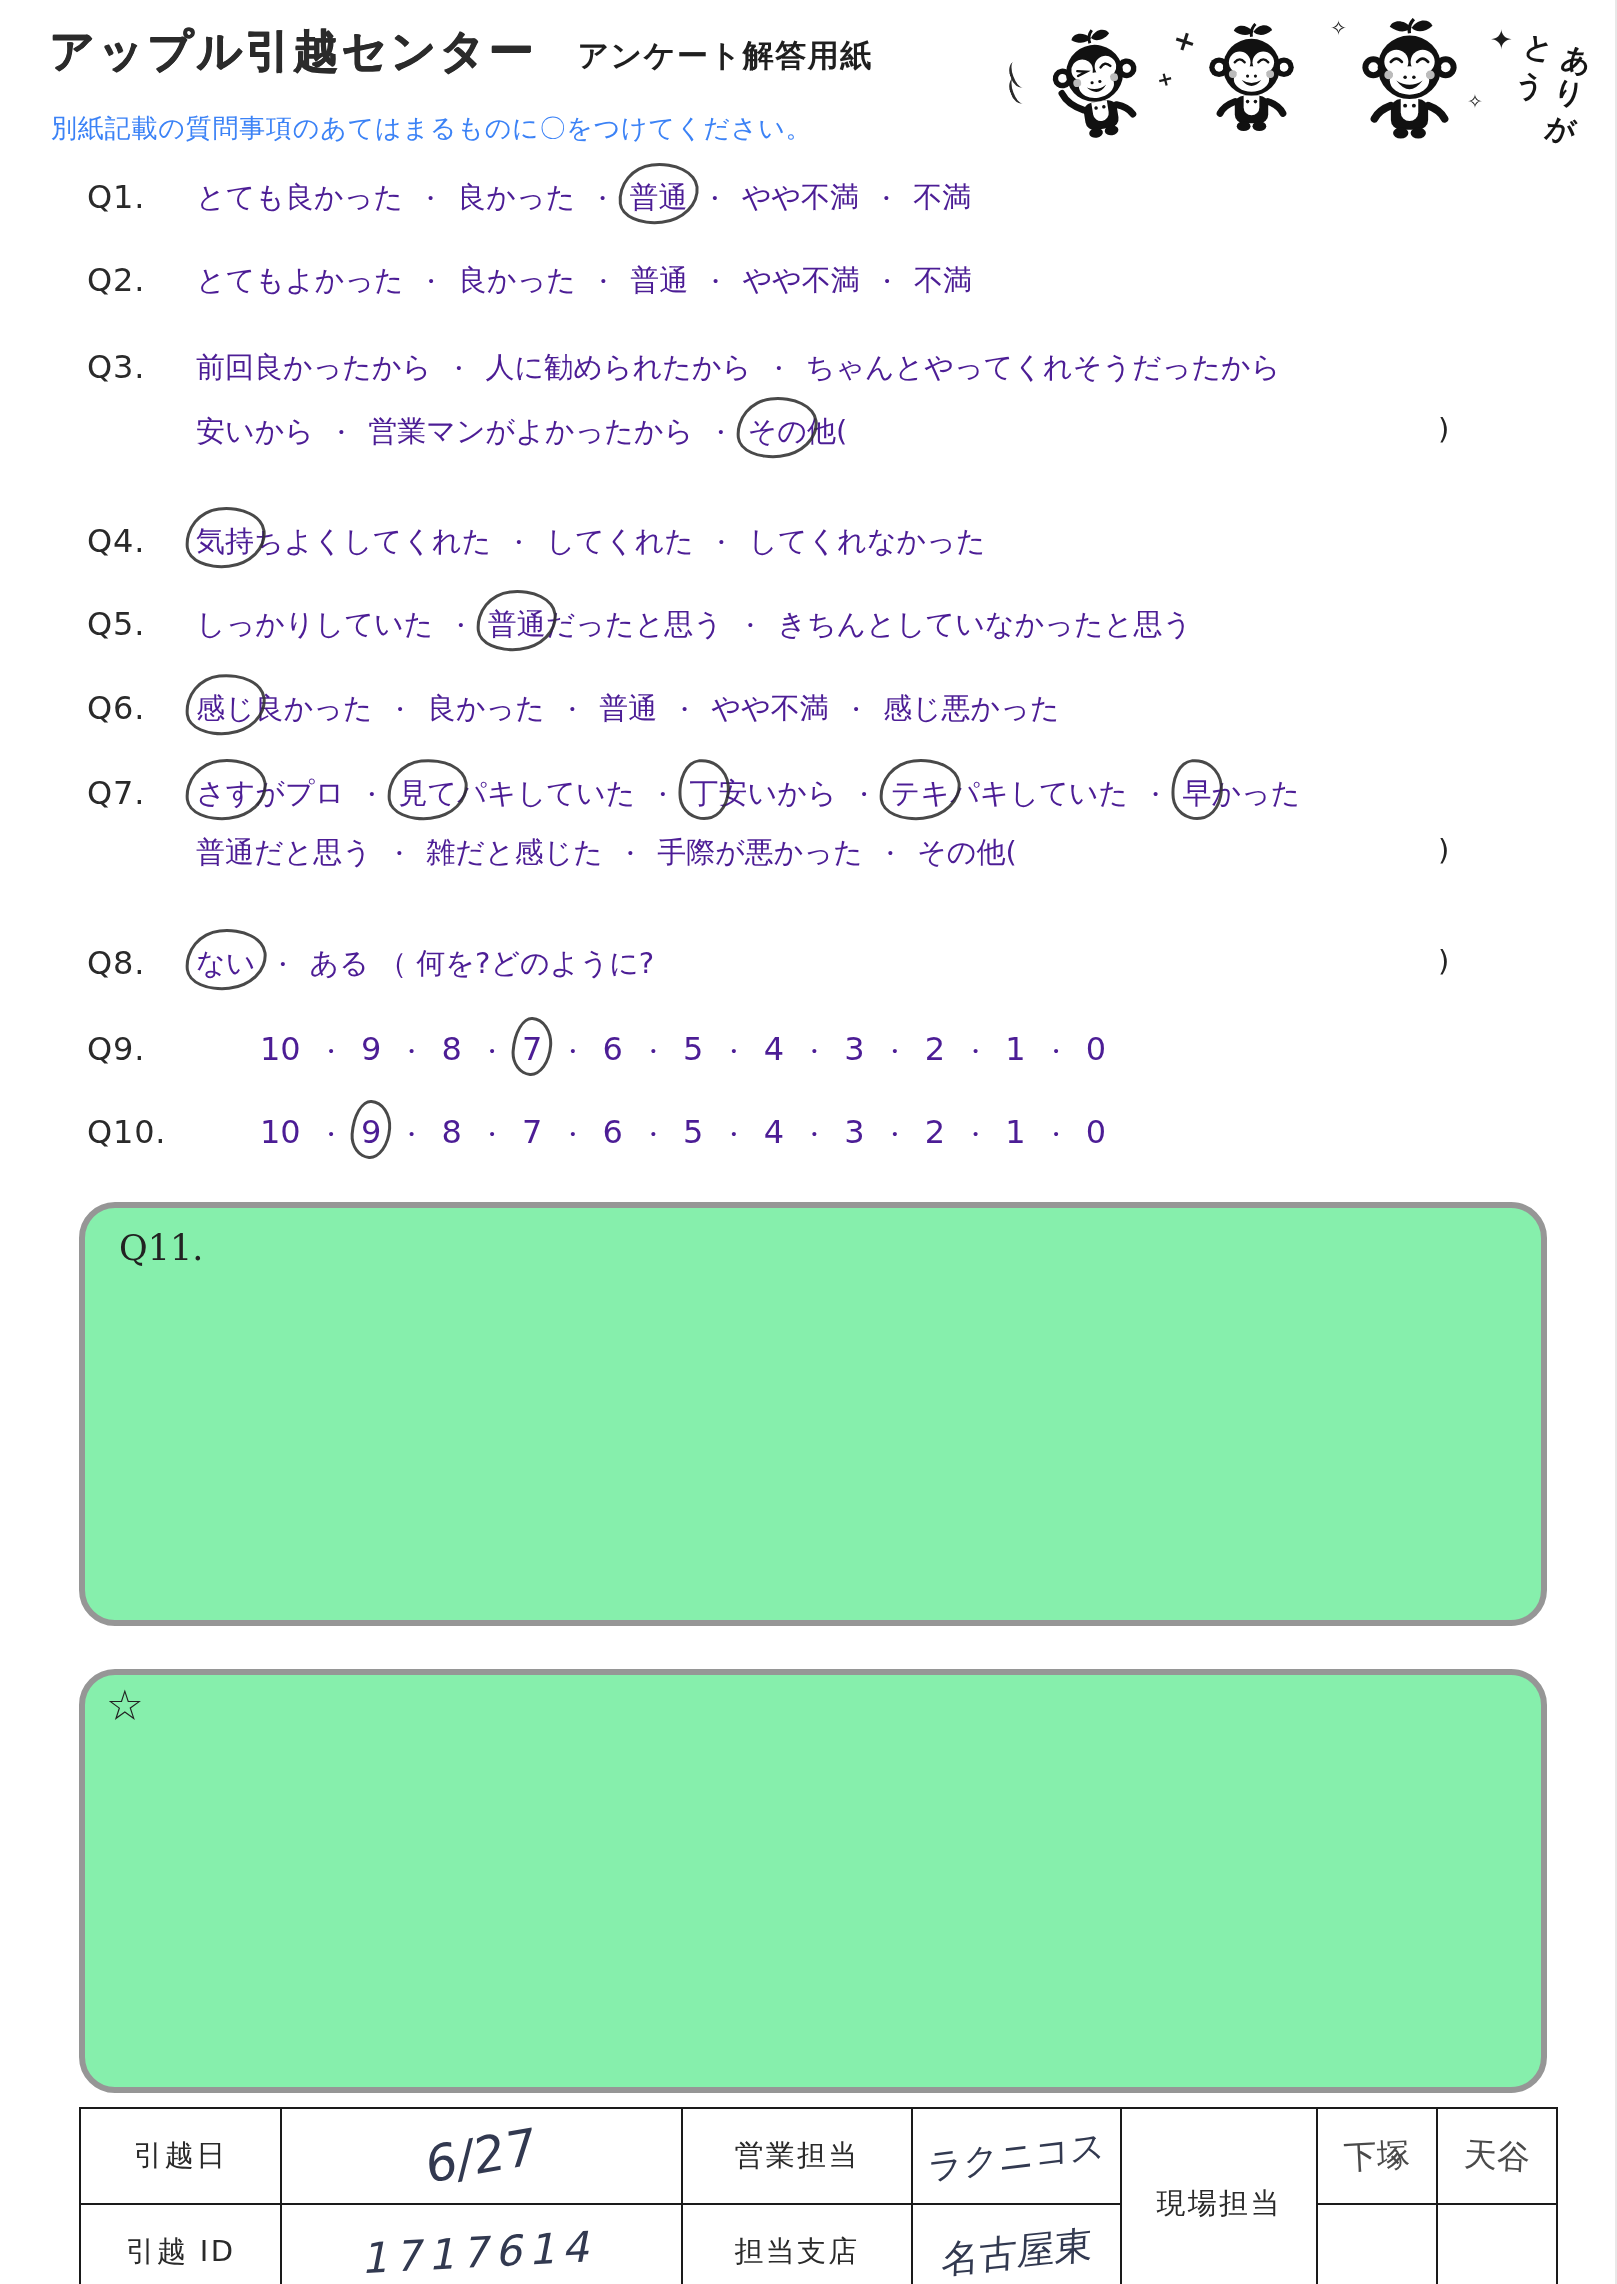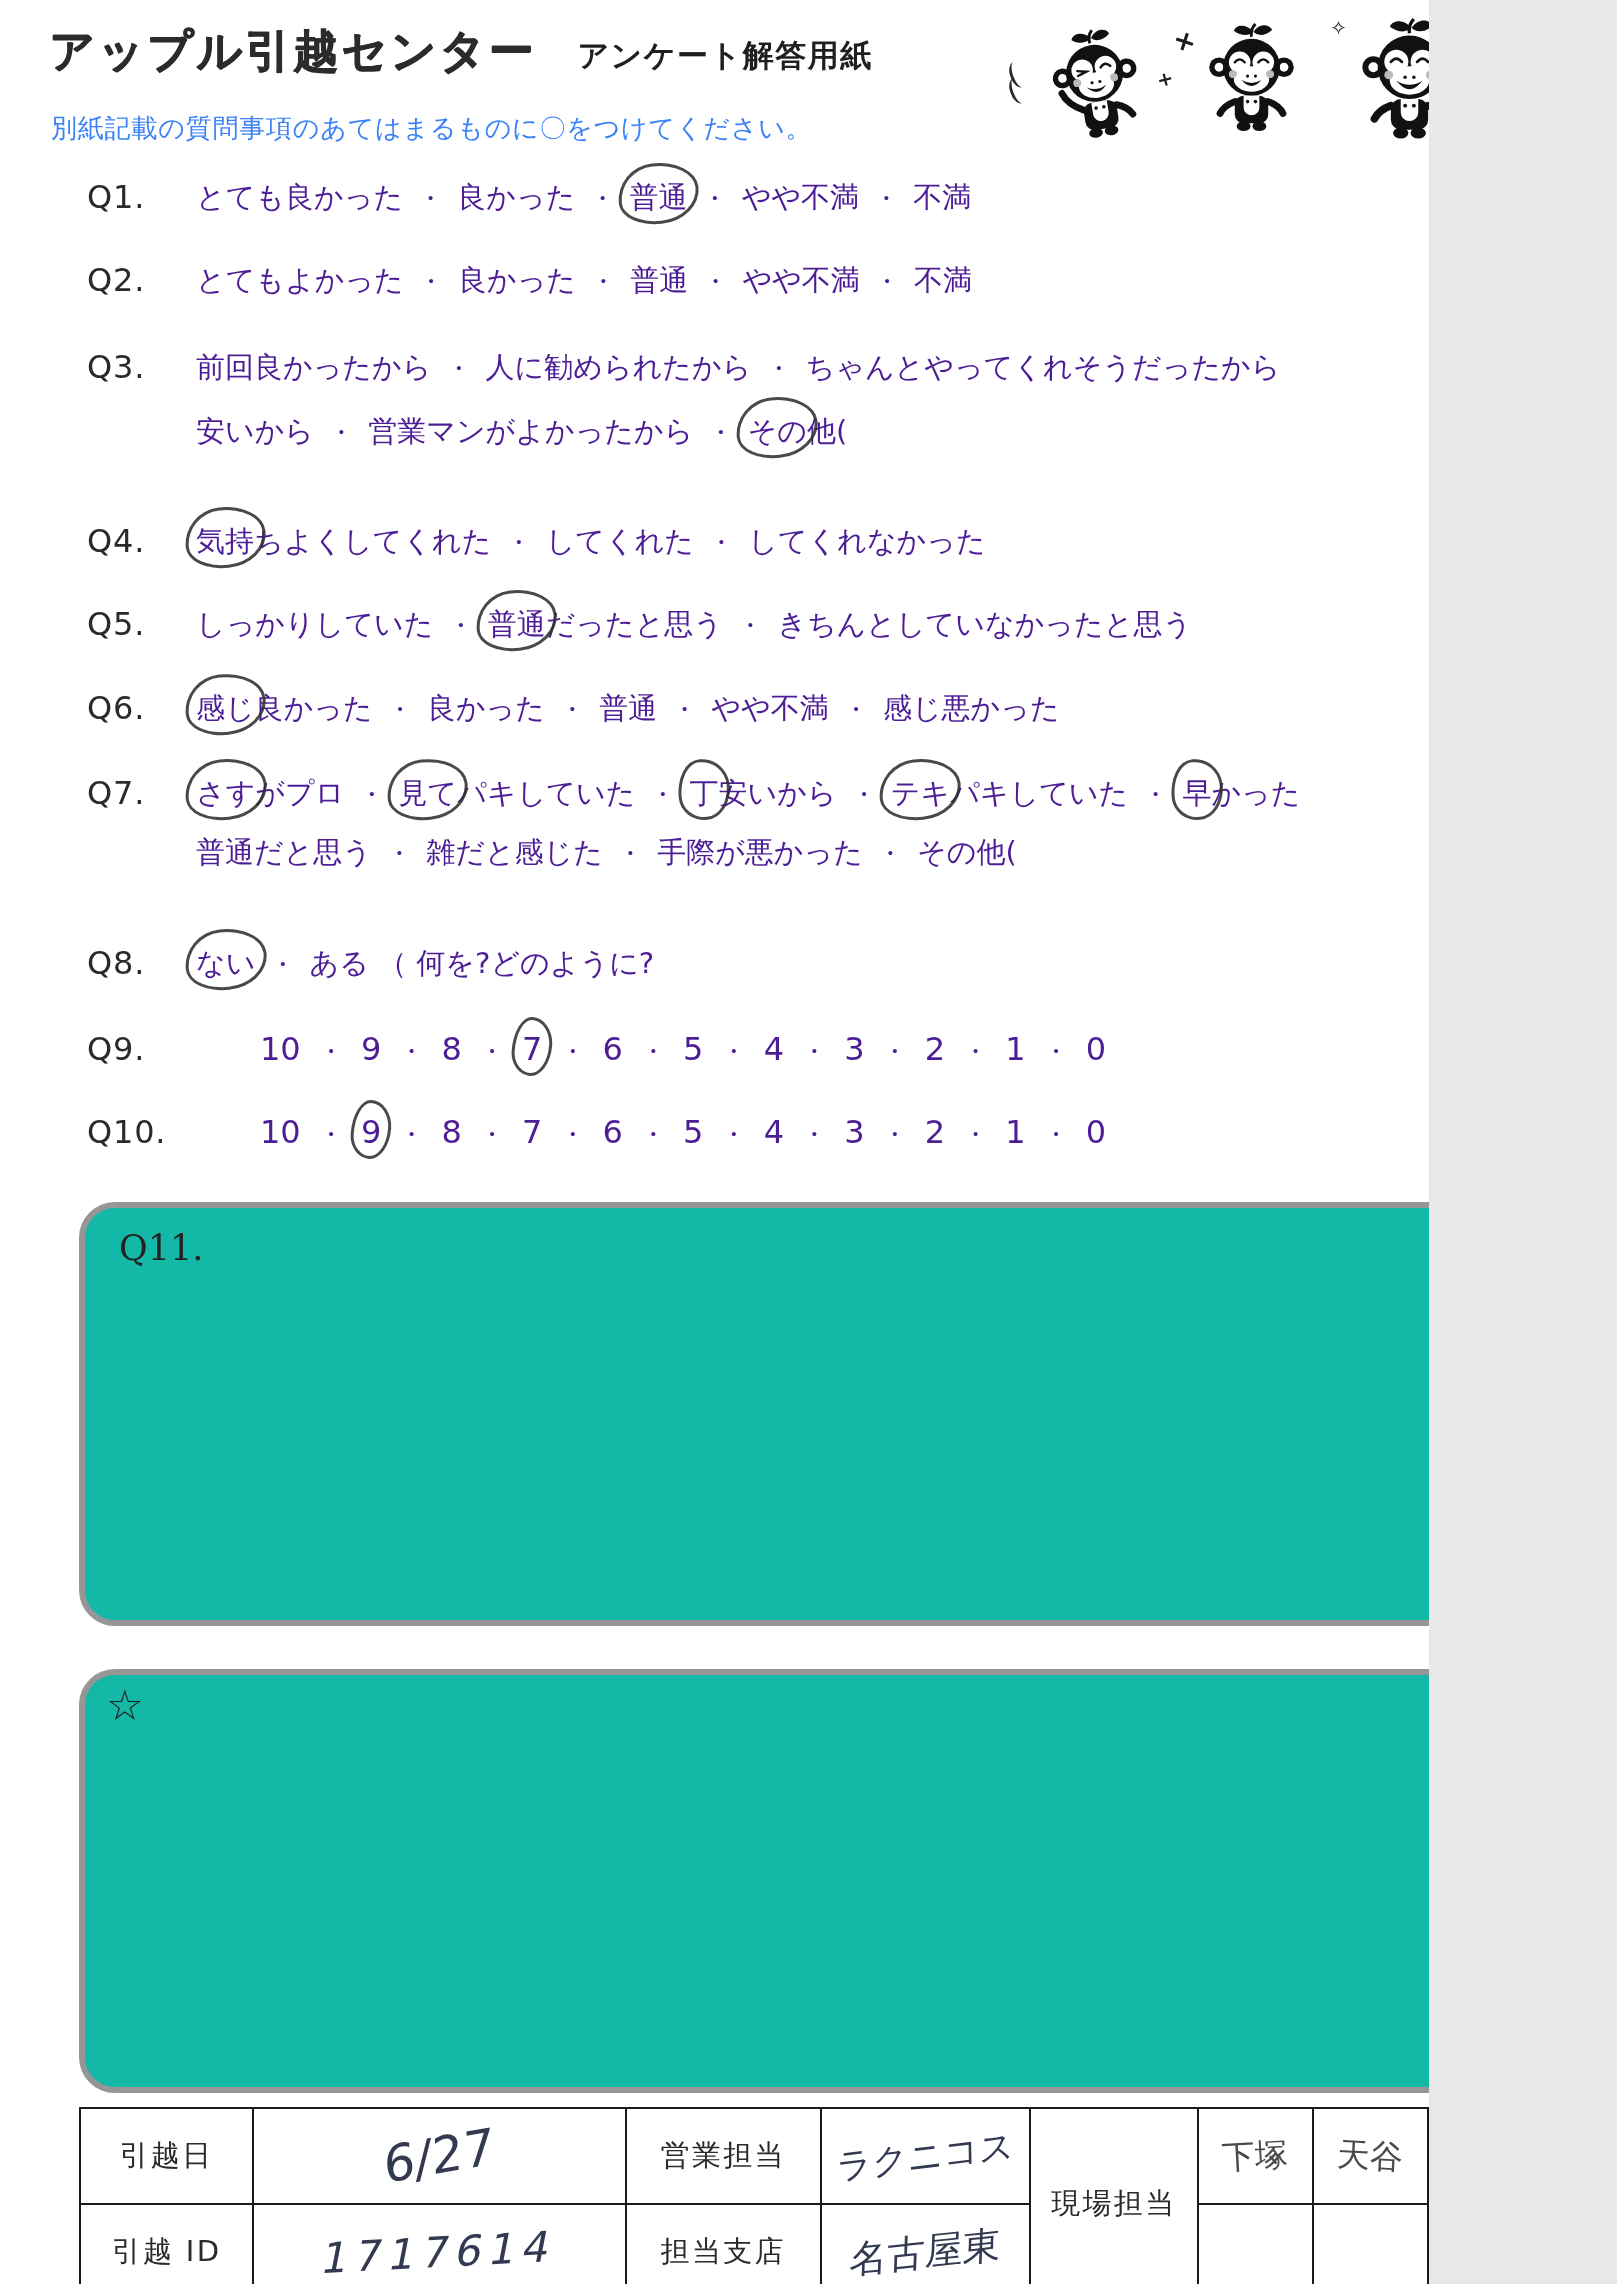--- a/index.html
+++ b/index.html
@@ -1,17 +1,17 @@
 <!DOCTYPE html>
 <html style="font-size:12px"><head>
 <meta charset="utf-8">
 <style>
   html,body{margin:0;padding:0;background:#e8e8e8;}
   .page{
-    position:relative;width:1429px;height:2284px;background:#ffffff;
+    position:relative;width:1615px;height:2284px;background:#ffffff;
     font-family:"DejaVu Sans",sans-serif;color:#242424;overflow:hidden;
   }
   
   .hdr{position:absolute;left:49px;top:21px;display:flex;align-items:baseline;gap:41px;white-space:nowrap;}
   .title{font-size:45px;font-weight:bold;letter-spacing:3px;color:#2b2b2b;
          text-shadow:0.8px 0 #2b2b2b,0 0.8px #2b2b2b;}
   .subtitle{font-size:31px;font-weight:bold;color:#1f1f1f;letter-spacing:1.5px;}
   .instr{position:absolute;left:51px;top:111px;font-size:26px;letter-spacing:0.8px;color:#3b82f6;}
   
   .mascots{position:absolute;left:1008px;top:16.6px;width:602px;height:139px;}
@@ -52,21 +52,21 @@
   #qr-2-1{top:412px}
   #qr-3-0{top:522px}
   #qr-4-0{top:605px}
   #qr-5-0{top:689px}
   #qr-6-0{top:774px}
   #qr-6-1{top:833px}
   #qr-7-0{top:944px}
   #qr-8-0{top:1030px}
   #qr-9-0{top:1113px}
   
-  .bigbox{position:absolute;left:79px;width:1456px;border:6px solid #969696;border-radius:36px;background:#14b8a6;}
+  .bigbox{position:absolute;left:79px;width:1456px;border:6px solid #969696;border-radius:36px;background:#86efac;}
   .box-q11{top:1202px;height:412px;}
   .box-star{top:1669px;height:412px;}
   .q11lab{position:absolute;left:34px;top:19.6px;font-family:"DejaVu Serif",serif;font-size:35px;color:#222;}
   .starlab{position:absolute;left:21px;top:6px;font-size:42px;color:#222;}
   
   .ftable{position:absolute;left:79px;top:2107px;border-collapse:collapse;table-layout:fixed;}
   .ftable td{border:2.3px solid #1a1a1a;height:66px;padding:14px;text-align:center;vertical-align:middle;overflow:visible;}
   .ftable .lab{font-size:29px;letter-spacing:2.3px;color:#2a2a2a;}
   .hand{display:inline-block;color:#323950;white-space:nowrap;}
   .h627{font-size:50px;transform:rotate(-10deg) skewX(-8deg);}

